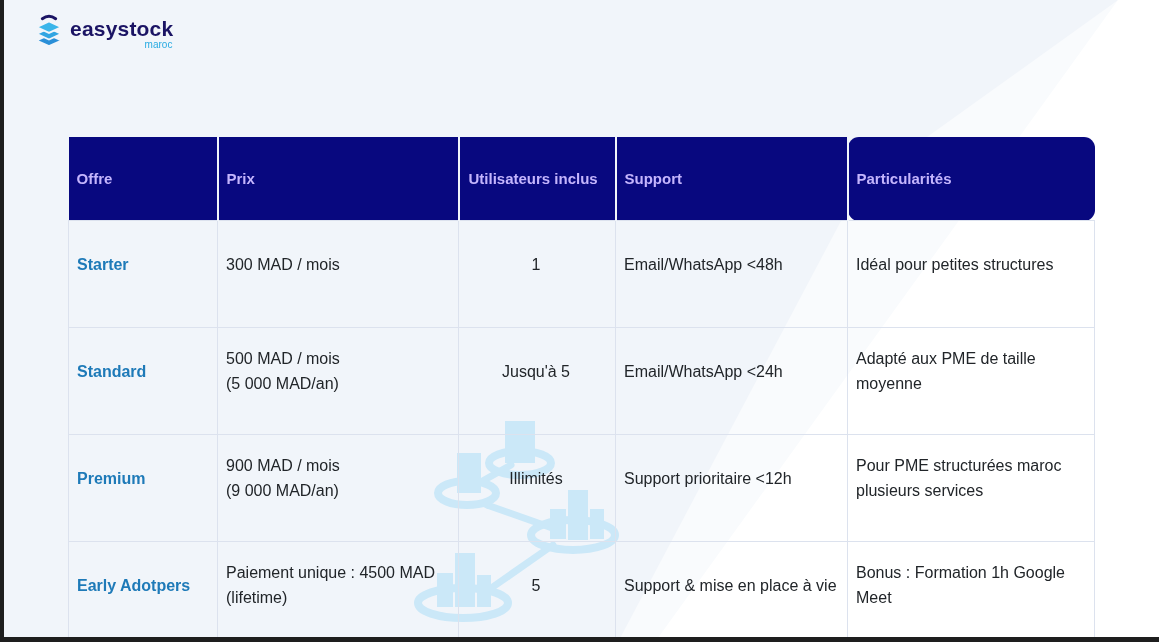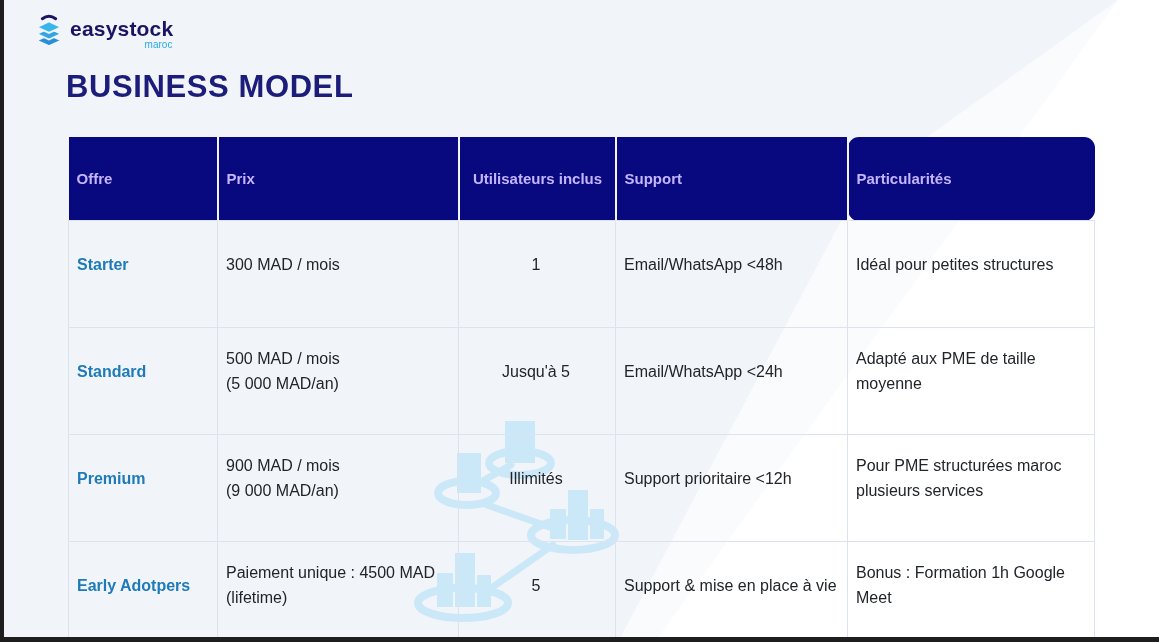--- a/index.html
+++ b/index.html
@@ -43,21 +43,21 @@
     position:absolute;left:68px;top:137px;width:1026px;
     border-collapse:collapse;table-layout:fixed;
   }
   .pricing thead th{
     background:#08087f;color:#c4b5fd;
     font-size:15px;font-weight:700;
     height:75px;padding:4px 8px;vertical-align:middle;text-align:left;
     border-right:2px solid #f1f5fa;
   }
   .pricing thead th:last-child{border-right:none;border-radius:11px;}
-  .pricing thead th.center{text-align:center;padding-left:9px;}
+  .pricing thead th.center{padding-left:9px;}
   .pricing tbody td{
     height:76px;padding:6px 10px 24px 8px;vertical-align:middle;
     font-size:16px;line-height:1.55;color:#212529;
     border:1px solid #dce2ee;background:transparent;
     white-space:pre-line;
   }
   .pricing tbody td.plan{color:#1e7ab8;font-weight:700;}
   .pricing tbody td.center{text-align:center;}
 
   
@@ -102,21 +102,20 @@
       <path d="M20 24 L33 30 L20 36 L7 30 Z" fill="#2a8fd8" stroke="#f1f5fa" stroke-width="2"></path>
       <path d="M20 17 L33 23 L20 29 L7 23 Z" fill="#32a5e2" stroke="#f1f5fa" stroke-width="2"></path>
       <path d="M20 10 L33 16 L20 22 L7 16 Z" fill="#3ab5ea" stroke="#f1f5fa" stroke-width="2"></path>
     </svg>
     <div class="logo-text">
       <span class="logo-brand">easystock</span>
       <span class="logo-tagline">maroc</span>
     </div>
   </div>
 
-  <h1 class="page-title">BUSINESS MODEL</h1>
 
   <table class="pricing">
     <colgroup>
       <col style="width:149px">
         <col style="width:241px">
         <col style="width:157px">
         <col style="width:232px">
         <col style="width:247px">
     </colgroup>
     <thead>

